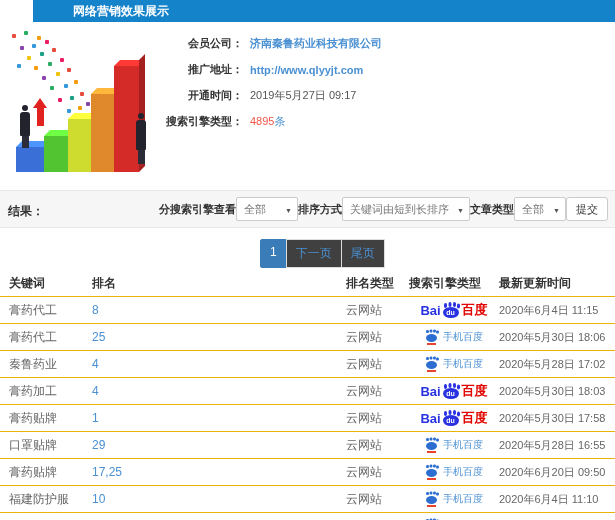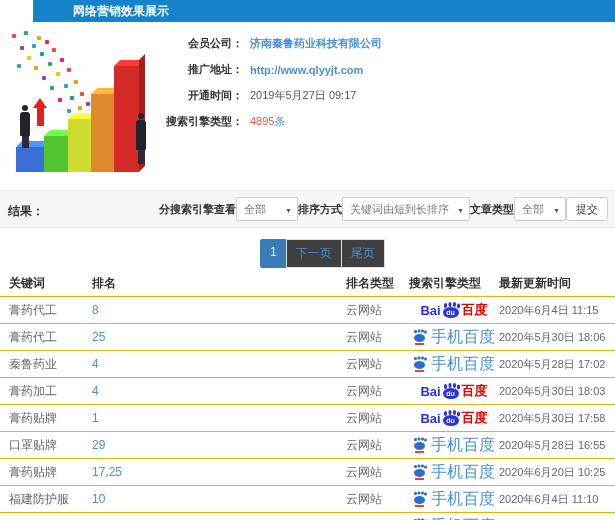--- a/index.html
+++ b/index.html
@@ -80,21 +80,21 @@
   .paw.big .pad { position:absolute; left:1px; top:5px; width:16px; height:11px; background:#2932e1;
                   border-radius:8px / 5.5px; color:#fff; font-size:7px; line-height:11px; font-weight:bold; text-align:center; }
   .paw.big .toes { position:absolute; top:1px; left:2px; width:3.5px; height:4.5px; border-radius:50%; background:#2932e1;
                    box-shadow:4.5px -1px 0 #2932e1, 9px -1px 0 #2932e1, 13px .5px 0 #2932e1; }
   .mb-logo { display:inline-flex; align-items:center; }
   .paw.small { width:14px; height:15px; }
   .paw.small .pad { position:absolute; left:1px; top:4px; width:11px; height:8px; background:#2c6dd2; border-radius:5.5px / 4px; }
   .paw.small .toes { position:absolute; top:0; left:1px; width:2.5px; height:3.5px; border-radius:50%; background:#2c6dd2;
                      box-shadow:3.5px -.5px 0 #2c6dd2, 7px -.5px 0 #2c6dd2, 10px .5px 0 #2c6dd2; }
   .paw.small .underline { position:absolute; left:2px; bottom:0; width:9px; height:2px; background:#e8432e; }
-  .mb-text { color:#4a90d2; font-size:16px; margin-left:4px; }
+  .mb-text { color:#4a90d2; font-size:10px; margin-left:4px; }
 </style>
 </head>
 <body>
 
 <div class="page">
 
   <div class="titlebar">
     <span>网络营销效果展示</span>
   </div>
 
@@ -282,21 +282,21 @@
           <div class="engine-cell">
             <span class="mb-logo">
               <span class="paw small">
                 <i class="toes"></i>
                 <i class="pad"></i>
                 <i class="underline"></i>
               </span>
               <span class="mb-text">手机百度</span>
             </span>
           </div>
-          <div class="updated">2020年6月20日 10:25</div>
+          <div class="updated">2020年6月20日 09:50</div>
         </div>
         <div class="trow">
           <div class="keyword">福建防护服</div>
           <div class="rank">10</div>
           <div class="rtype">云网站</div>
           <div class="engine-cell">
             <span class="mb-logo">
               <span class="paw small">
                 <i class="toes"></i>
                 <i class="pad"></i>

